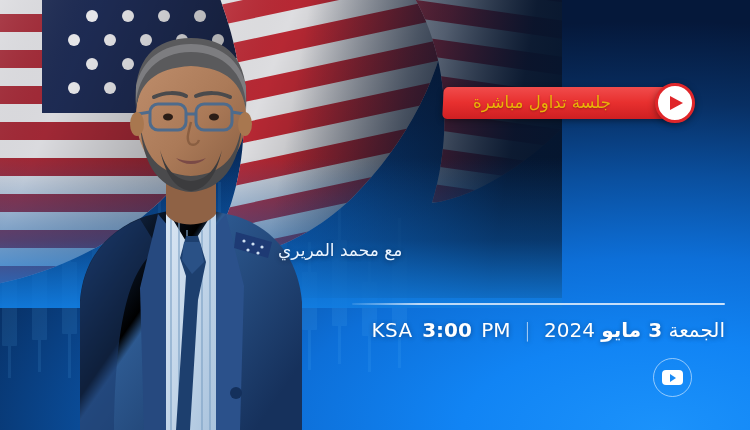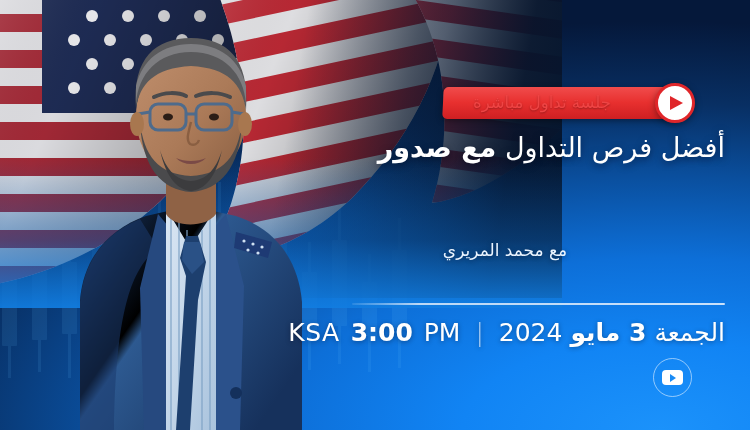--- a/index.html
+++ b/index.html
@@ -92,21 +92,21 @@
     transform: skewX(-3deg);
   }
   .badge-label {
     position: absolute;
     right: 60px;
     top: 5px;
     width: 186px;
     height: 20px;
     line-height: 30px;
     text-align: center;
-    color: #ef4444;
+    color: #eab308;
     font-size: 16.5px;
     font-weight: 400;
     letter-spacing: 0;
     white-space: nowrap;
     text-shadow: 0 1px 2px rgba(0,0,0,0.28);
   }
   .badge-play {
     position: absolute;
     right: 0;
     top: 0;
@@ -150,24 +150,24 @@
   .hl-line2 {
     font-size: 27px;
     line-height: 38px;
     font-weight: 700;
     white-space: nowrap;
   }
 
   
   .credit {
     position: absolute;
-    right: 25px;
+    right: 32px;
     top: 240px;
     width: 440px;
-    text-align: center;
+    text-align: left;
     color: #eaf4ff;
     font-size: 17px;
     font-weight: 400;
     text-shadow: 0 1px 5px rgba(0,10,30,0.45);
   }
 
   
   .divider {
     position: absolute;
     right: 25px;
@@ -179,21 +179,21 @@
   }
 
   
   .datetime {
     position: absolute;
     right: 25px;
     top: 318px;
     width: 440px;
     text-align: right;
     color: #ffffff;
-    font-size: 25px;
+    font-size: 20px;
     white-space: nowrap;
     text-shadow: 0 1px 5px rgba(0,10,30,0.4);
   }
   .datetime .dt-weekday { font-weight: 400; }
   .datetime .dt-day { font-weight: 700; }
   .datetime .dt-year { font-weight: 400; }
   .datetime .dt-sep {
     display: inline-block;
     color: rgba(225,238,252,0.75);
     font-weight: 300;
@@ -466,24 +466,20 @@
 
   <div class="badge">
     <div class="badge-bar"></div>
     <div class="badge-label">جلسة تداول مباشرة</div>
     <div class="badge-play">
       <span class="tri"></span>
     </div>
   </div>
 
   <div class="headline">
-    <div class="hl-line1">
-      <span>أفضل فرص التداول</span>
-      <span class="bold">مع صدور</span>
-    </div>
   </div>
 
   <div class="credit">مع محمد المريري</div>
 
   <div class="divider"></div>
 
   <div class="datetime">
     <span class="dt-weekday">الجمعة</span>
     <span class="dt-day">3 مايو</span>
     <span class="dt-year">2024</span>

